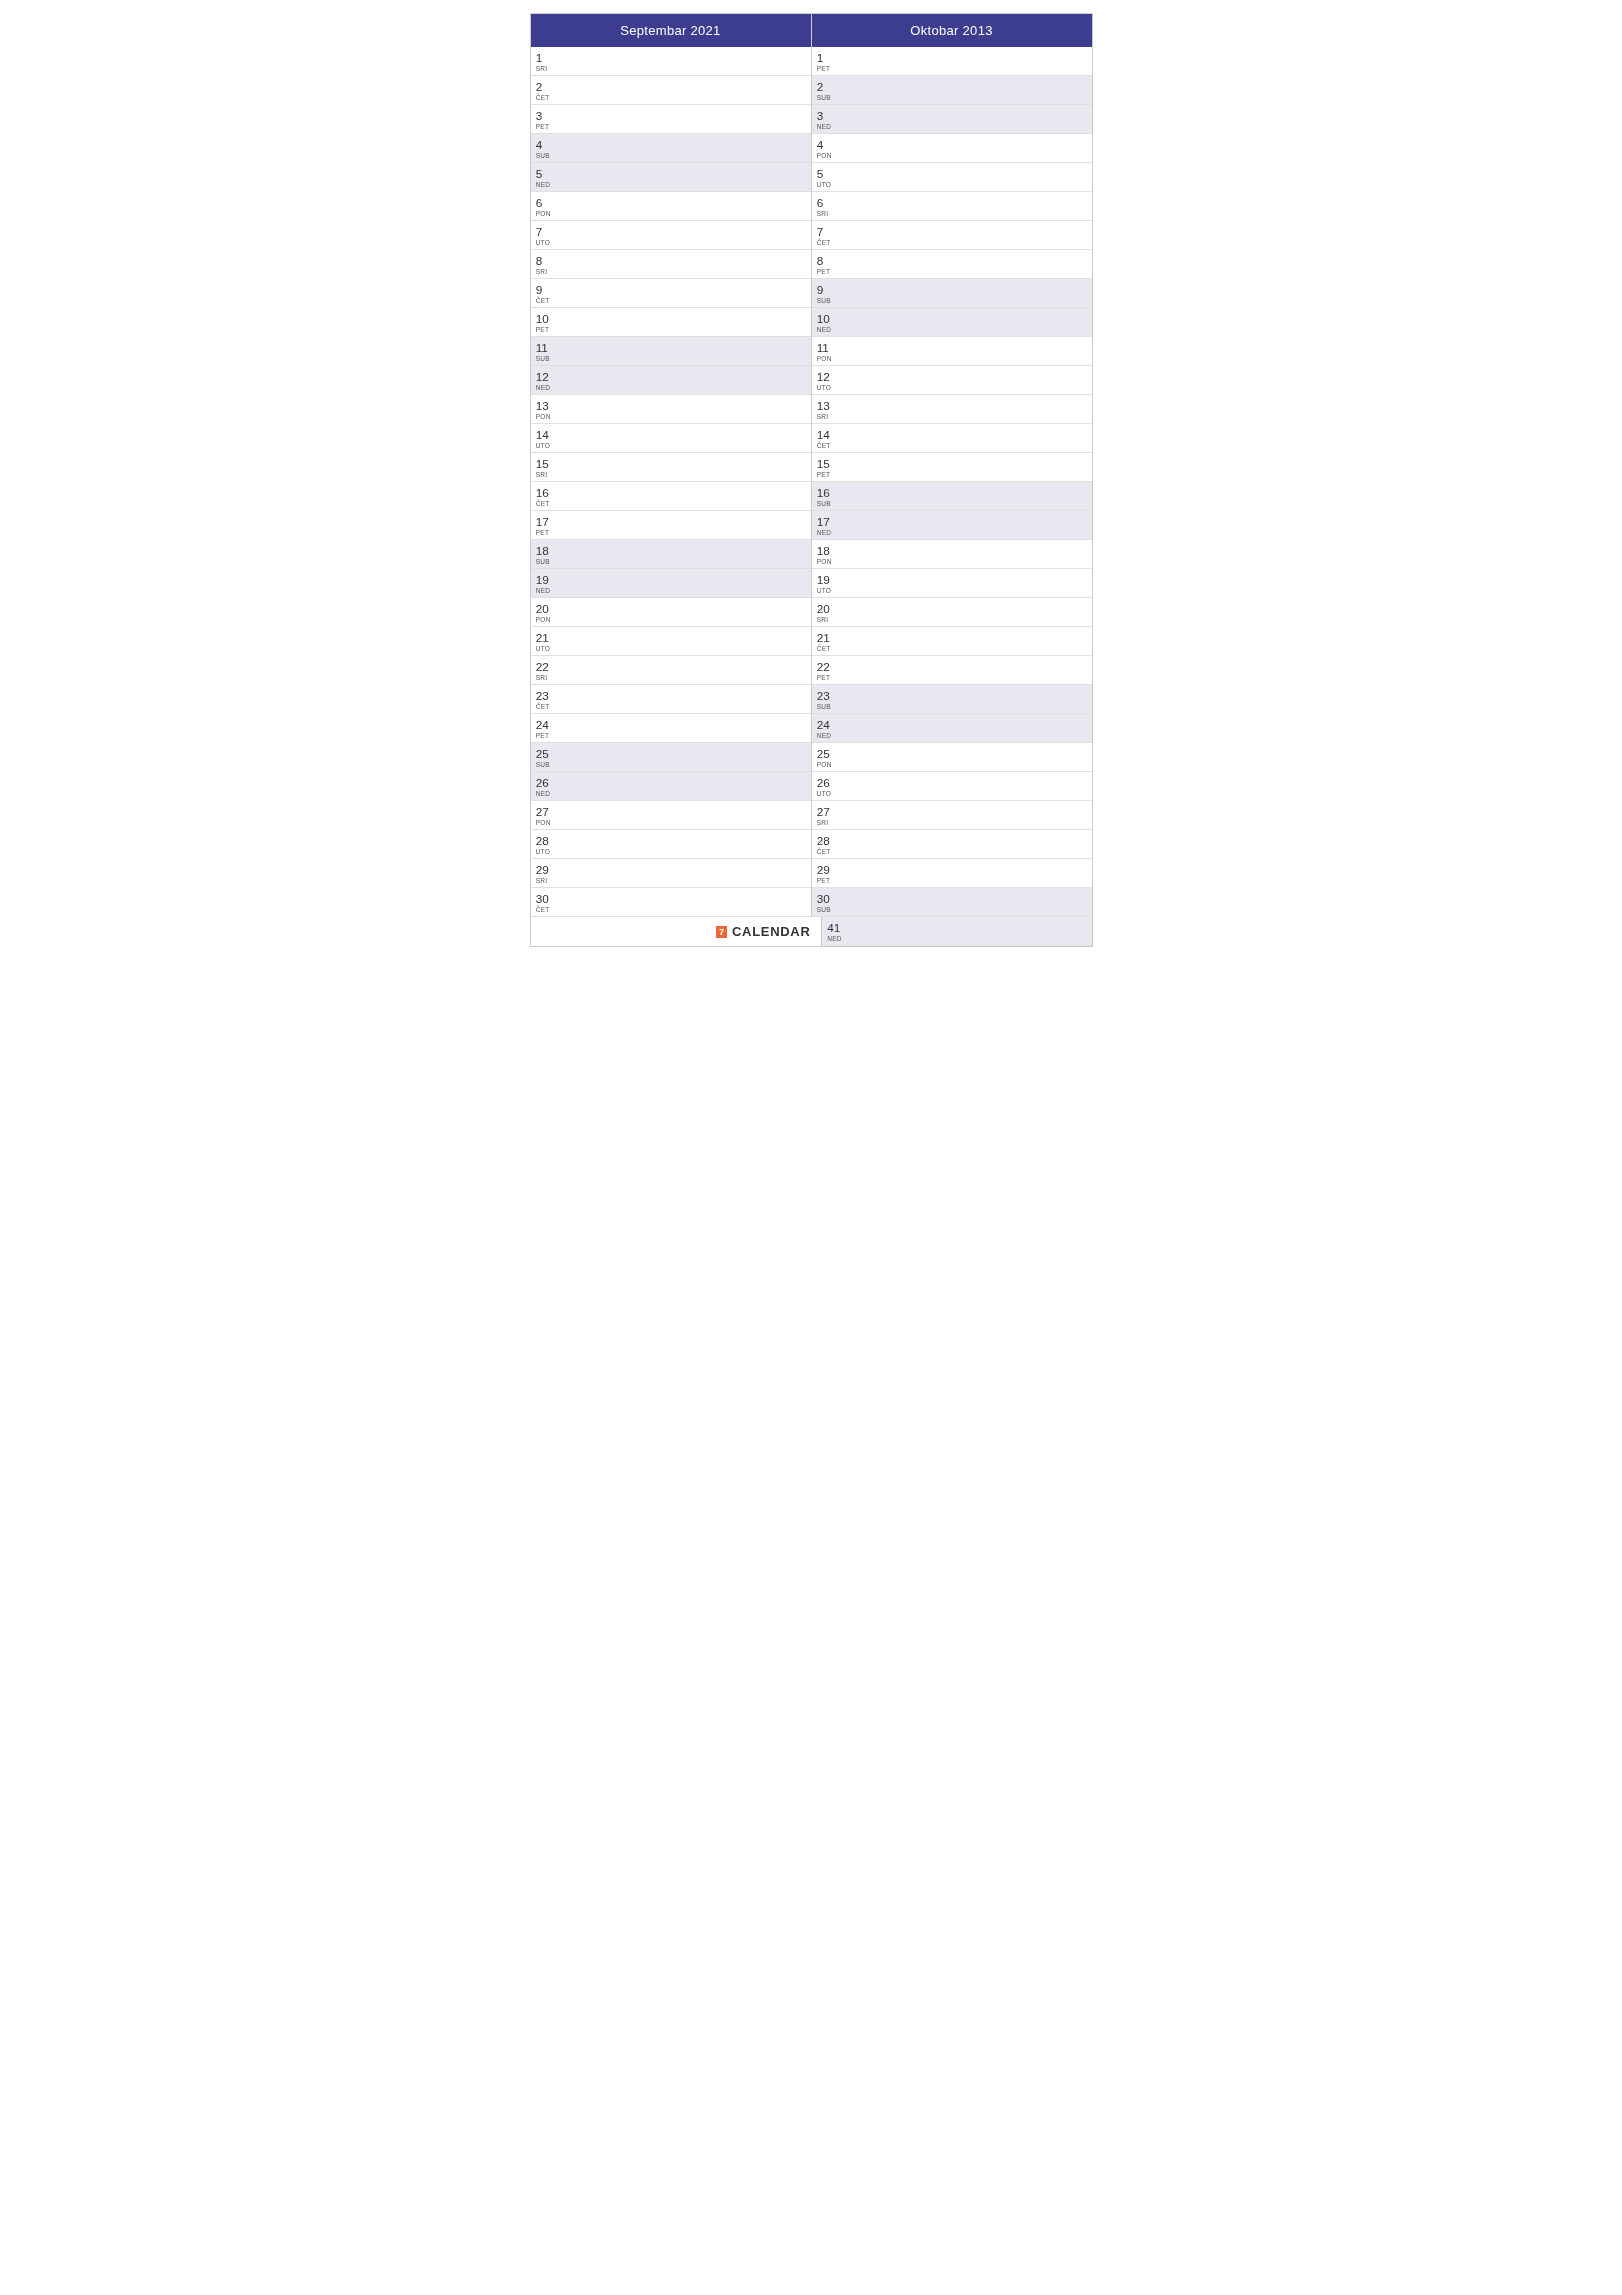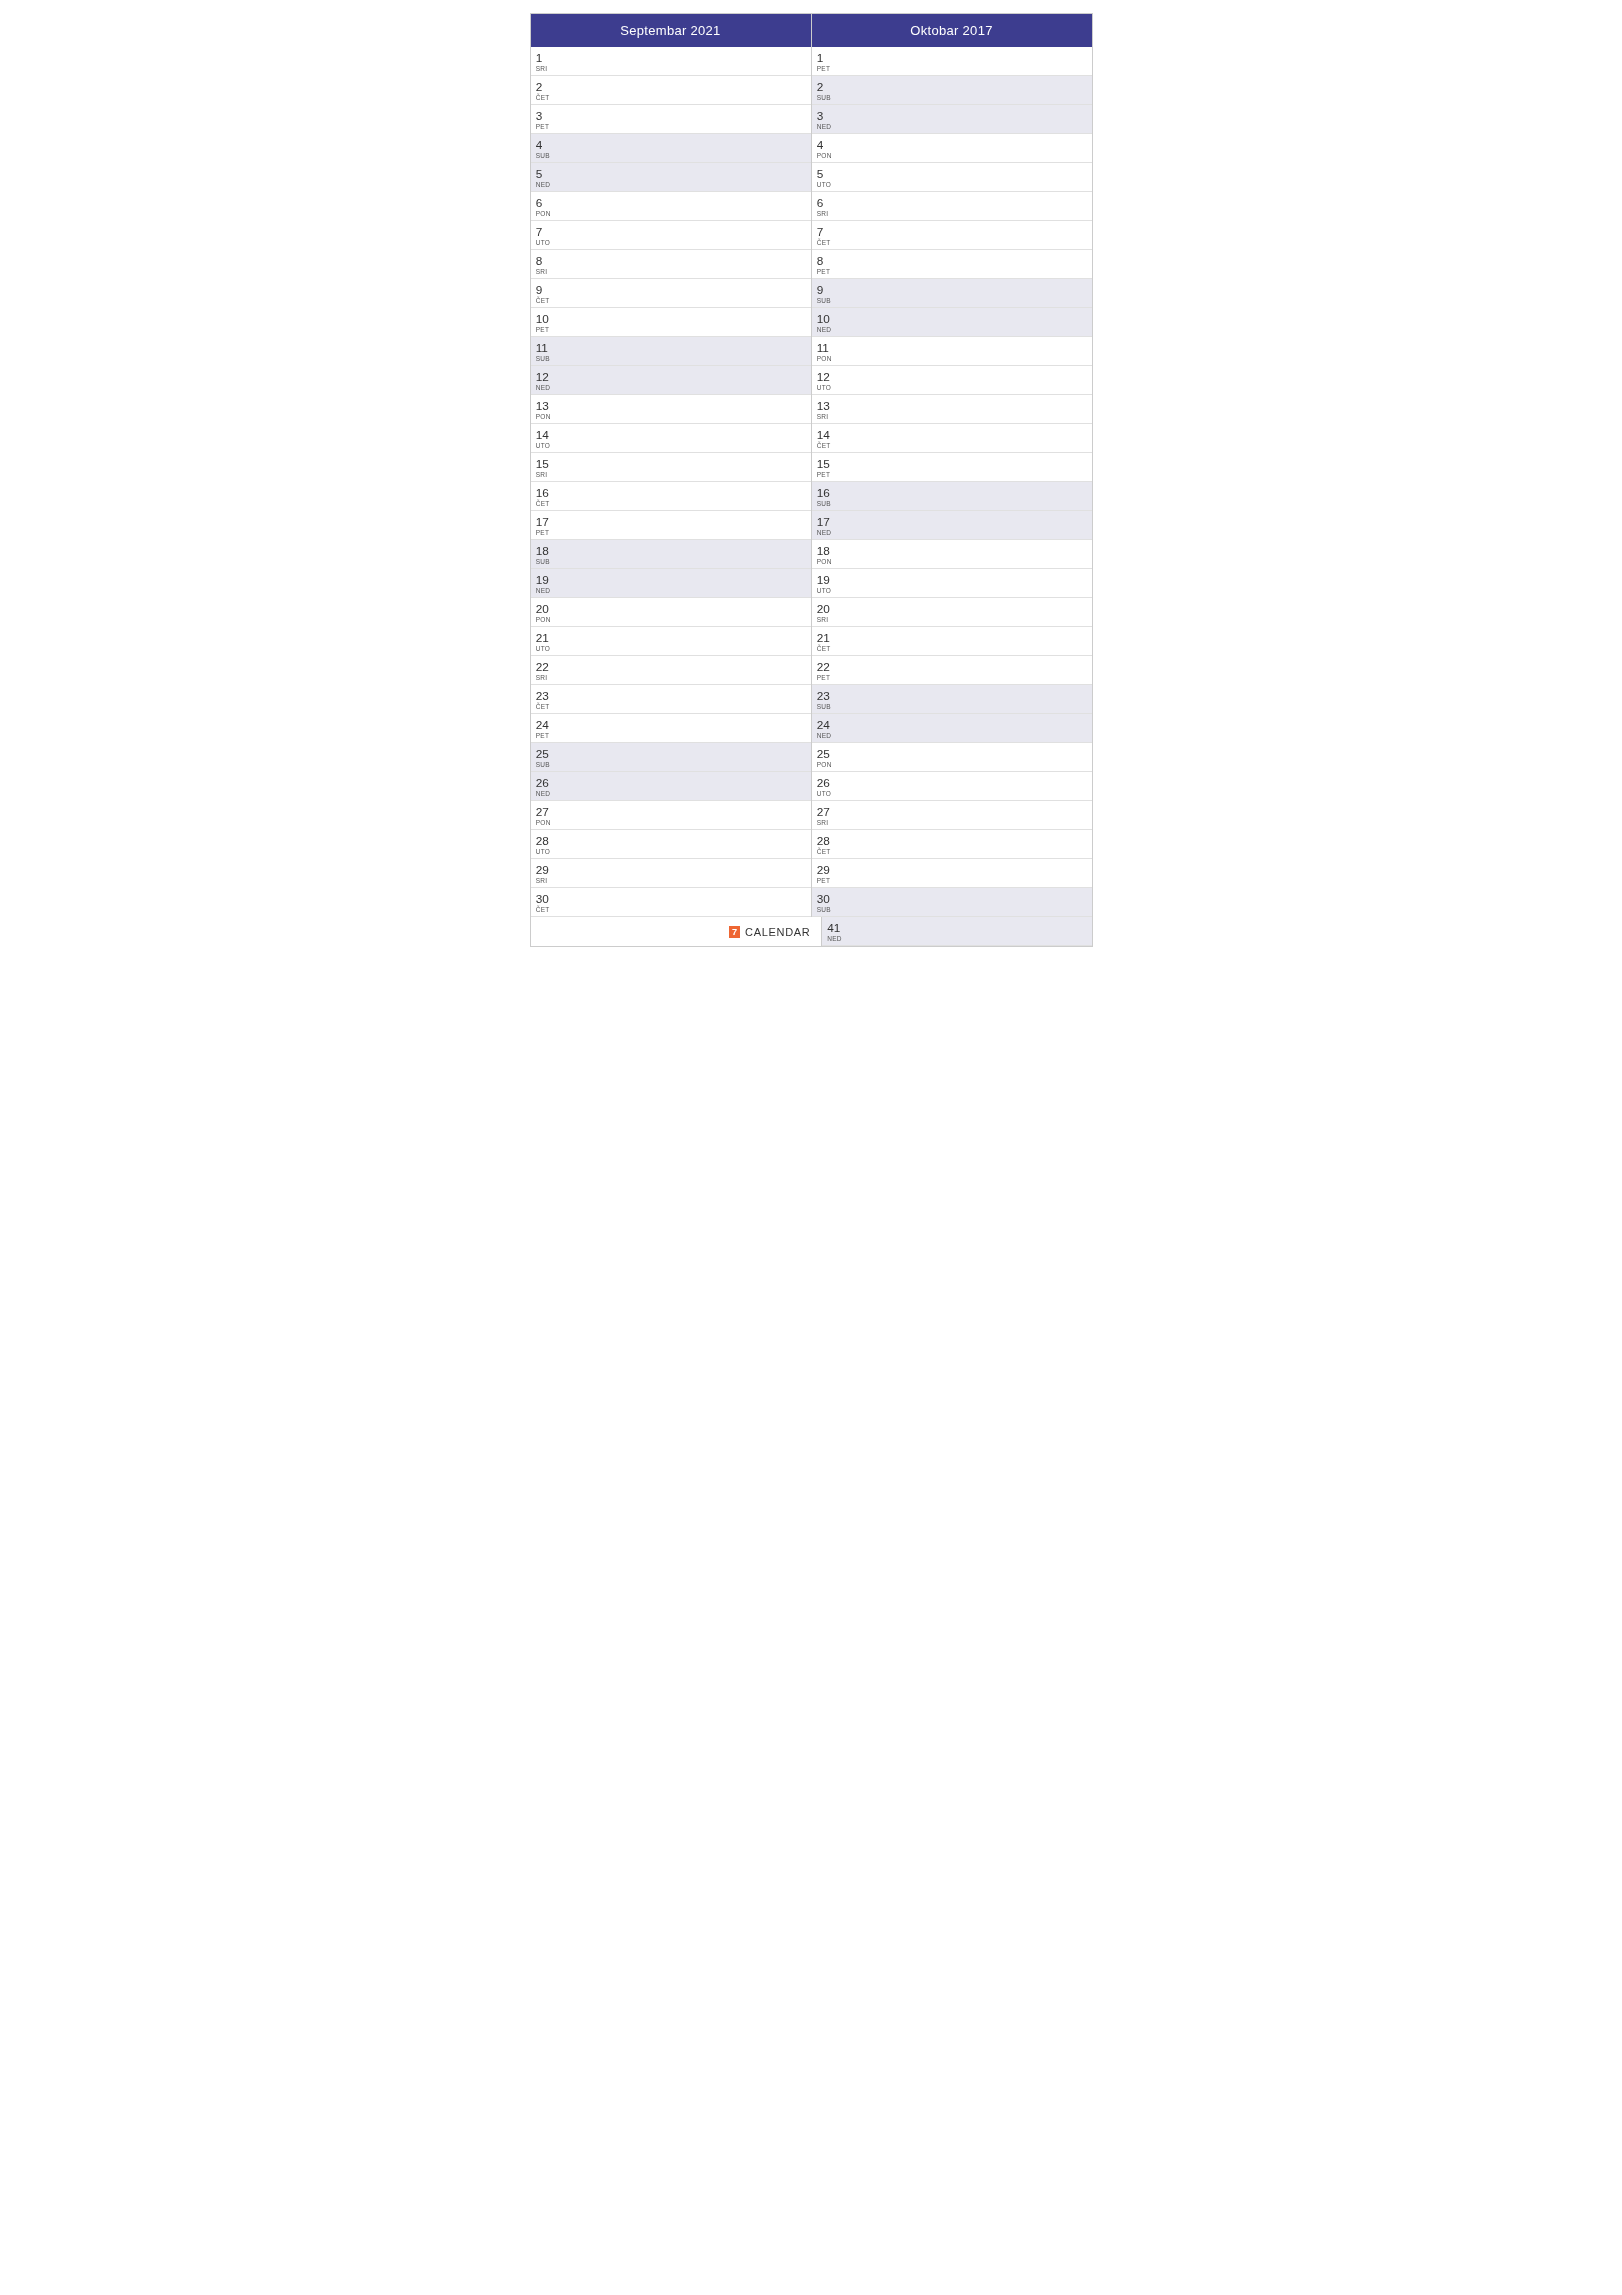--- a/index.html
+++ b/index.html
@@ -82,41 +82,41 @@
     }
     .footer-right {
       flex: 1;
     }
     .logo-area {
       display: flex;
       align-items: center;
       gap: 3.9px;
     }
     .logo-text {
-      font-size: 11px;
-      font-weight: normal;
+      font-size: 13px;
+      font-weight: bold;
       color: #333;
       letter-spacing: 0.7px;
     }
     .logo-7 {
       background: #e63; 
       color: #fff;
       font-weight: bold;
       font-size: 9.2px;
       padding: 0.7px 2.6px;
       margin-right: 1.3px;
     }
   </style>
 </head>
 <body>
 
 <div class="calendar-container">
   <div class="calendar-header">
     <div class="month-header">Septembar 2021</div>
-    <div class="month-header">Oktobar 2017</div>
+    <div class="month-header">Oktobar 2013</div>
   </div>
   <div class="days-grid">
     <div class="month-column" id="sep-col">
         <div class="day-row weekday">
           <span class="day-number">1</span>
           <span class="day-name">SRI</span>
         </div>
         <div class="day-row weekday">
           <span class="day-number">2</span>
           <span class="day-name">ČET</span>

